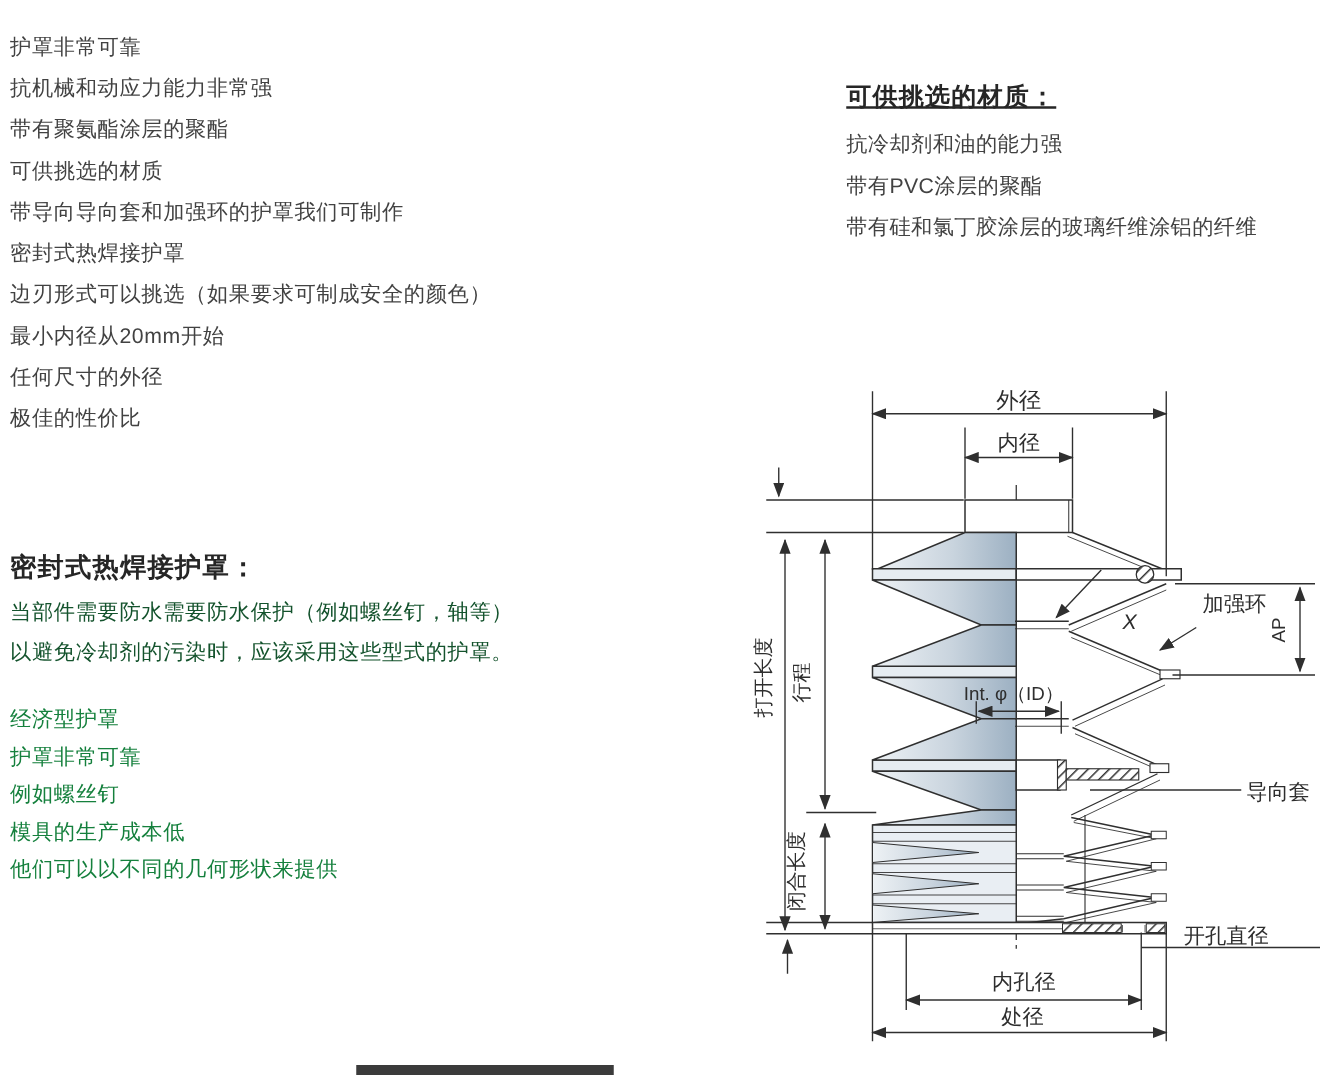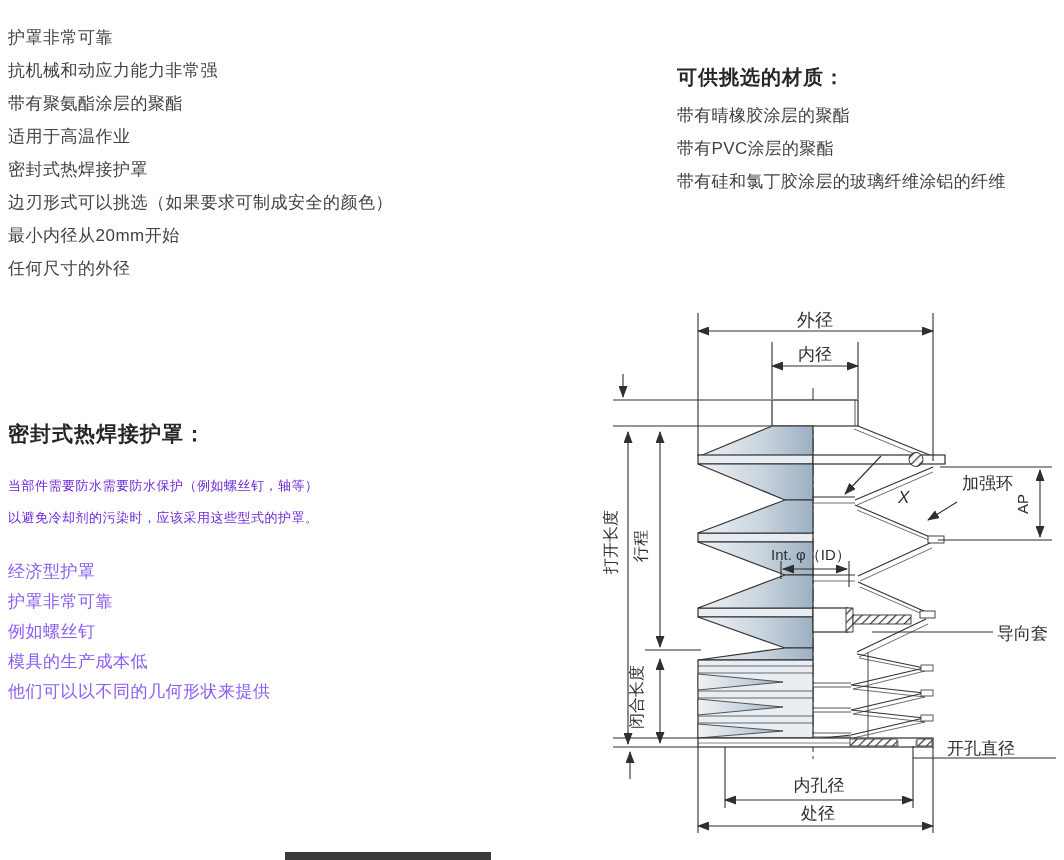--- a/index.html
+++ b/index.html
@@ -1,68 +1,70 @@
 <!DOCTYPE html>
 <html><head>
 <meta charset="utf-8">
 <style>
   html,body{margin:0;padding:0;background:#fff;}
   .canvas{position:relative;width:1064px;height:860px;background:#ffffff;overflow:hidden;
           font-family:"Liberation Sans", sans-serif;color:#3a3a3a;}
   .abs{position:absolute;}
   .feature-list{left:8px;top:21px;width:560px;}
   .feature-item{height:33px;display:flex;align-items:center;font-size:17px;color:#424242;letter-spacing:.5px;}
-  .sealed{left:8px;top:420px;width:580px;}
+  .sealed{left:8px;top:440px;width:580px;}
   .sealed-heading{font-size:21px;font-weight:bold;color:#262626;letter-spacing:1px;}
-  .sealed-desc{margin-top:22px;font-size:13px;line-height:32px;color:#6d28d9;letter-spacing:.5px;}
+  .sealed-desc{margin-top:6px;font-size:17px;line-height:32px;color:#14532d;letter-spacing:.5px;}
   .sealed-list{margin-top:22px;}
-  .sealed-item{height:30px;display:flex;align-items:center;font-size:17px;color:#8b5cf6;letter-spacing:.5px;}
+  .sealed-item{height:30px;display:flex;align-items:center;font-size:17px;color:#15803d;letter-spacing:.5px;}
   .materials{left:677px;top:64px;width:380px;}
-  .materials-heading{font-size:20px;font-weight:bold;color:#262626;letter-spacing:1px;}
+  .materials-heading{font-size:20px;font-weight:bold;color:#262626;letter-spacing:1px;text-decoration:underline;}
   .materials-list{margin-top:8px;}
   .material-item{height:33px;display:flex;align-items:center;font-size:17px;color:#424242;letter-spacing:.3px;}
   .diagram-svg{left:0;top:0;width:1064px;height:860px;}
   .bottom-bar{left:285px;top:852px;width:206px;height:8px;background:#3b3b3b;}
   svg text{fill:#2e2e2e;font-family:"Liberation Sans", sans-serif;}
 </style>
 </head>
 <body>
 
 <div class="canvas">
 
   <div class="abs feature-list">
     <div class="feature-item">护罩非常可靠</div>
     <div class="feature-item">抗机械和动应力能力非常强</div>
     <div class="feature-item">带有聚氨酯涂层的聚酯</div>
-    <div class="feature-item">适用于高温作业</div>
+    <div class="feature-item">可供挑选的材质</div>
+    <div class="feature-item">带导向导向套和加强环的护罩我们可制作</div>
     <div class="feature-item">密封式热焊接护罩</div>
     <div class="feature-item">边刃形式可以挑选（如果要求可制成安全的颜色）</div>
     <div class="feature-item">最小内径从20mm开始</div>
     <div class="feature-item">任何尺寸的外径</div>
+    <div class="feature-item">极佳的性价比</div>
   </div>
 
   <div class="abs sealed">
     <div class="sealed-heading">密封式热焊接护罩：</div>
     <div class="sealed-desc">
       <div>当部件需要防水需要防水保护（例如螺丝钉，轴等）</div>
       <div>以避免冷却剂的污染时，应该采用这些型式的护罩。</div>
     </div>
     <div class="sealed-list">
       <div class="sealed-item">经济型护罩</div>
       <div class="sealed-item">护罩非常可靠</div>
       <div class="sealed-item">例如螺丝钉</div>
       <div class="sealed-item">模具的生产成本低</div>
       <div class="sealed-item">他们可以以不同的几何形状来提供</div>
     </div>
   </div>
 
   <div class="abs materials">
     <div class="materials-heading">可供挑选的材质：</div>
     <div class="materials-list">
-      <div class="material-item">带有晴橡胶涂层的聚酯</div>
+      <div class="material-item">抗冷却剂和油的能力强</div>
       <div class="material-item">带有PVC涂层的聚酯</div>
       <div class="material-item">带有硅和氯丁胶涂层的玻璃纤维涂铝的纤维</div>
     </div>
   </div>
 
   <svg class="abs diagram-svg" viewBox="0 0 1064 860">
     <defs>
       <marker id="arr" markerWidth="12" markerHeight="9" refX="11" refY="4.5" orient="auto-start-reverse" markerUnits="userSpaceOnUse">
         <path d="M0,0 L12,4.5 L0,9 Z" fill="#2f2f2f"></path>
       </marker>

